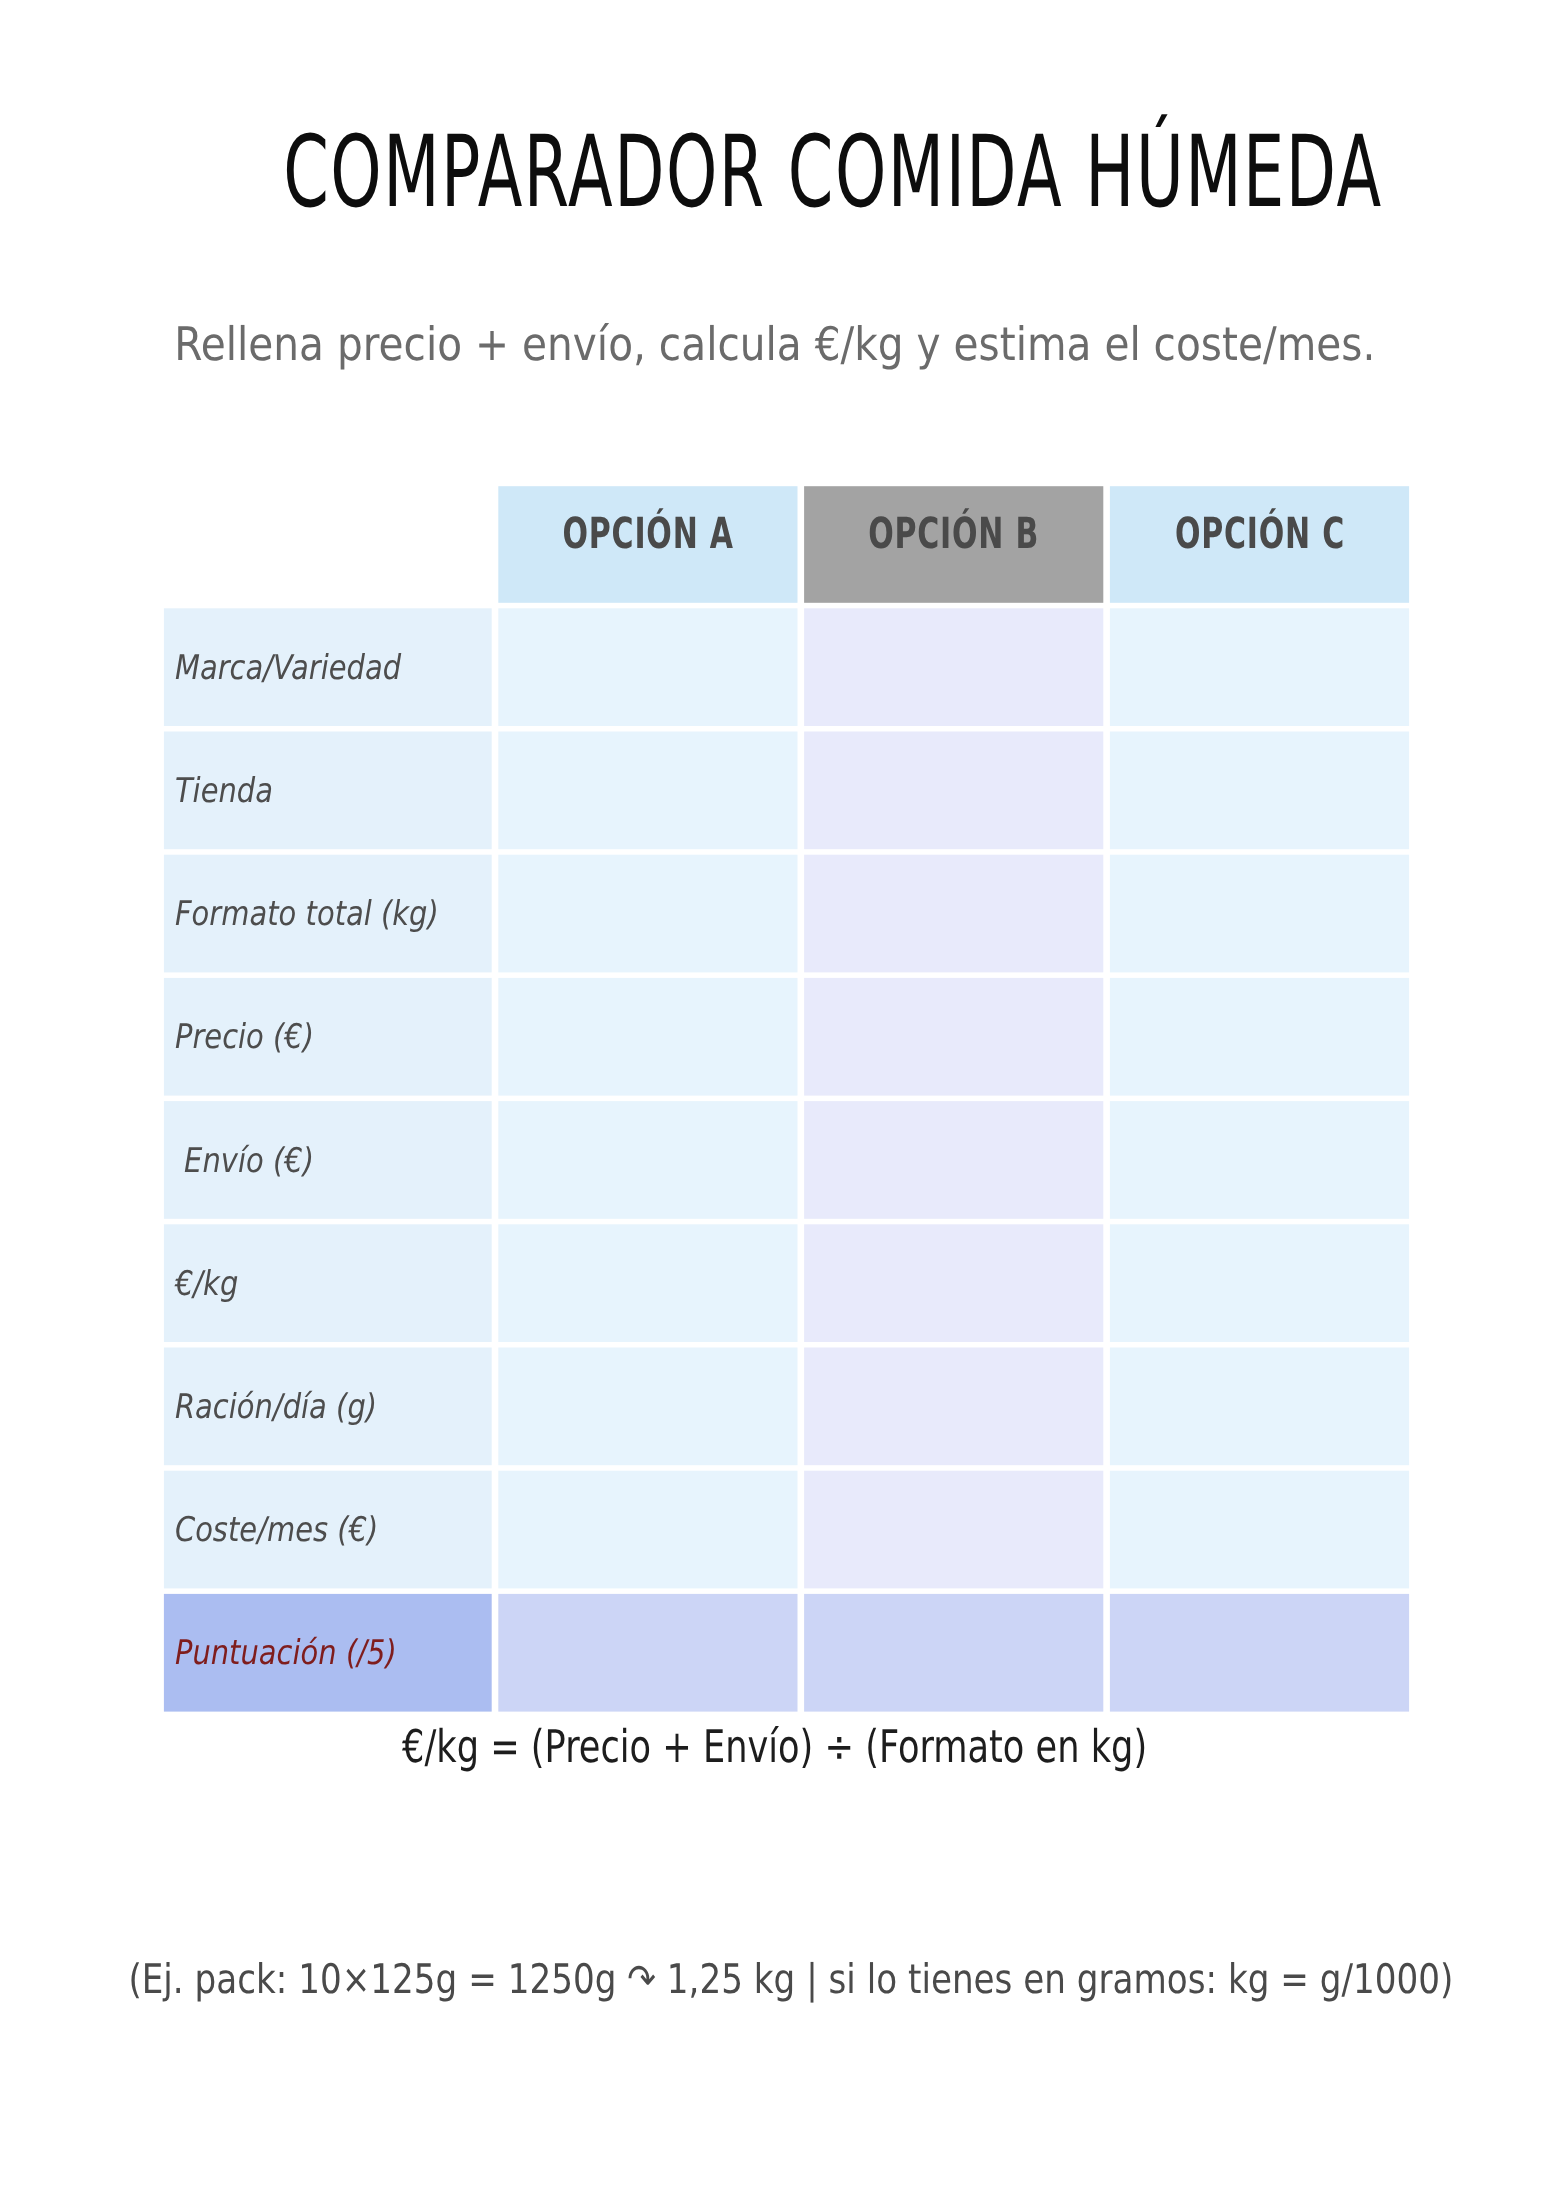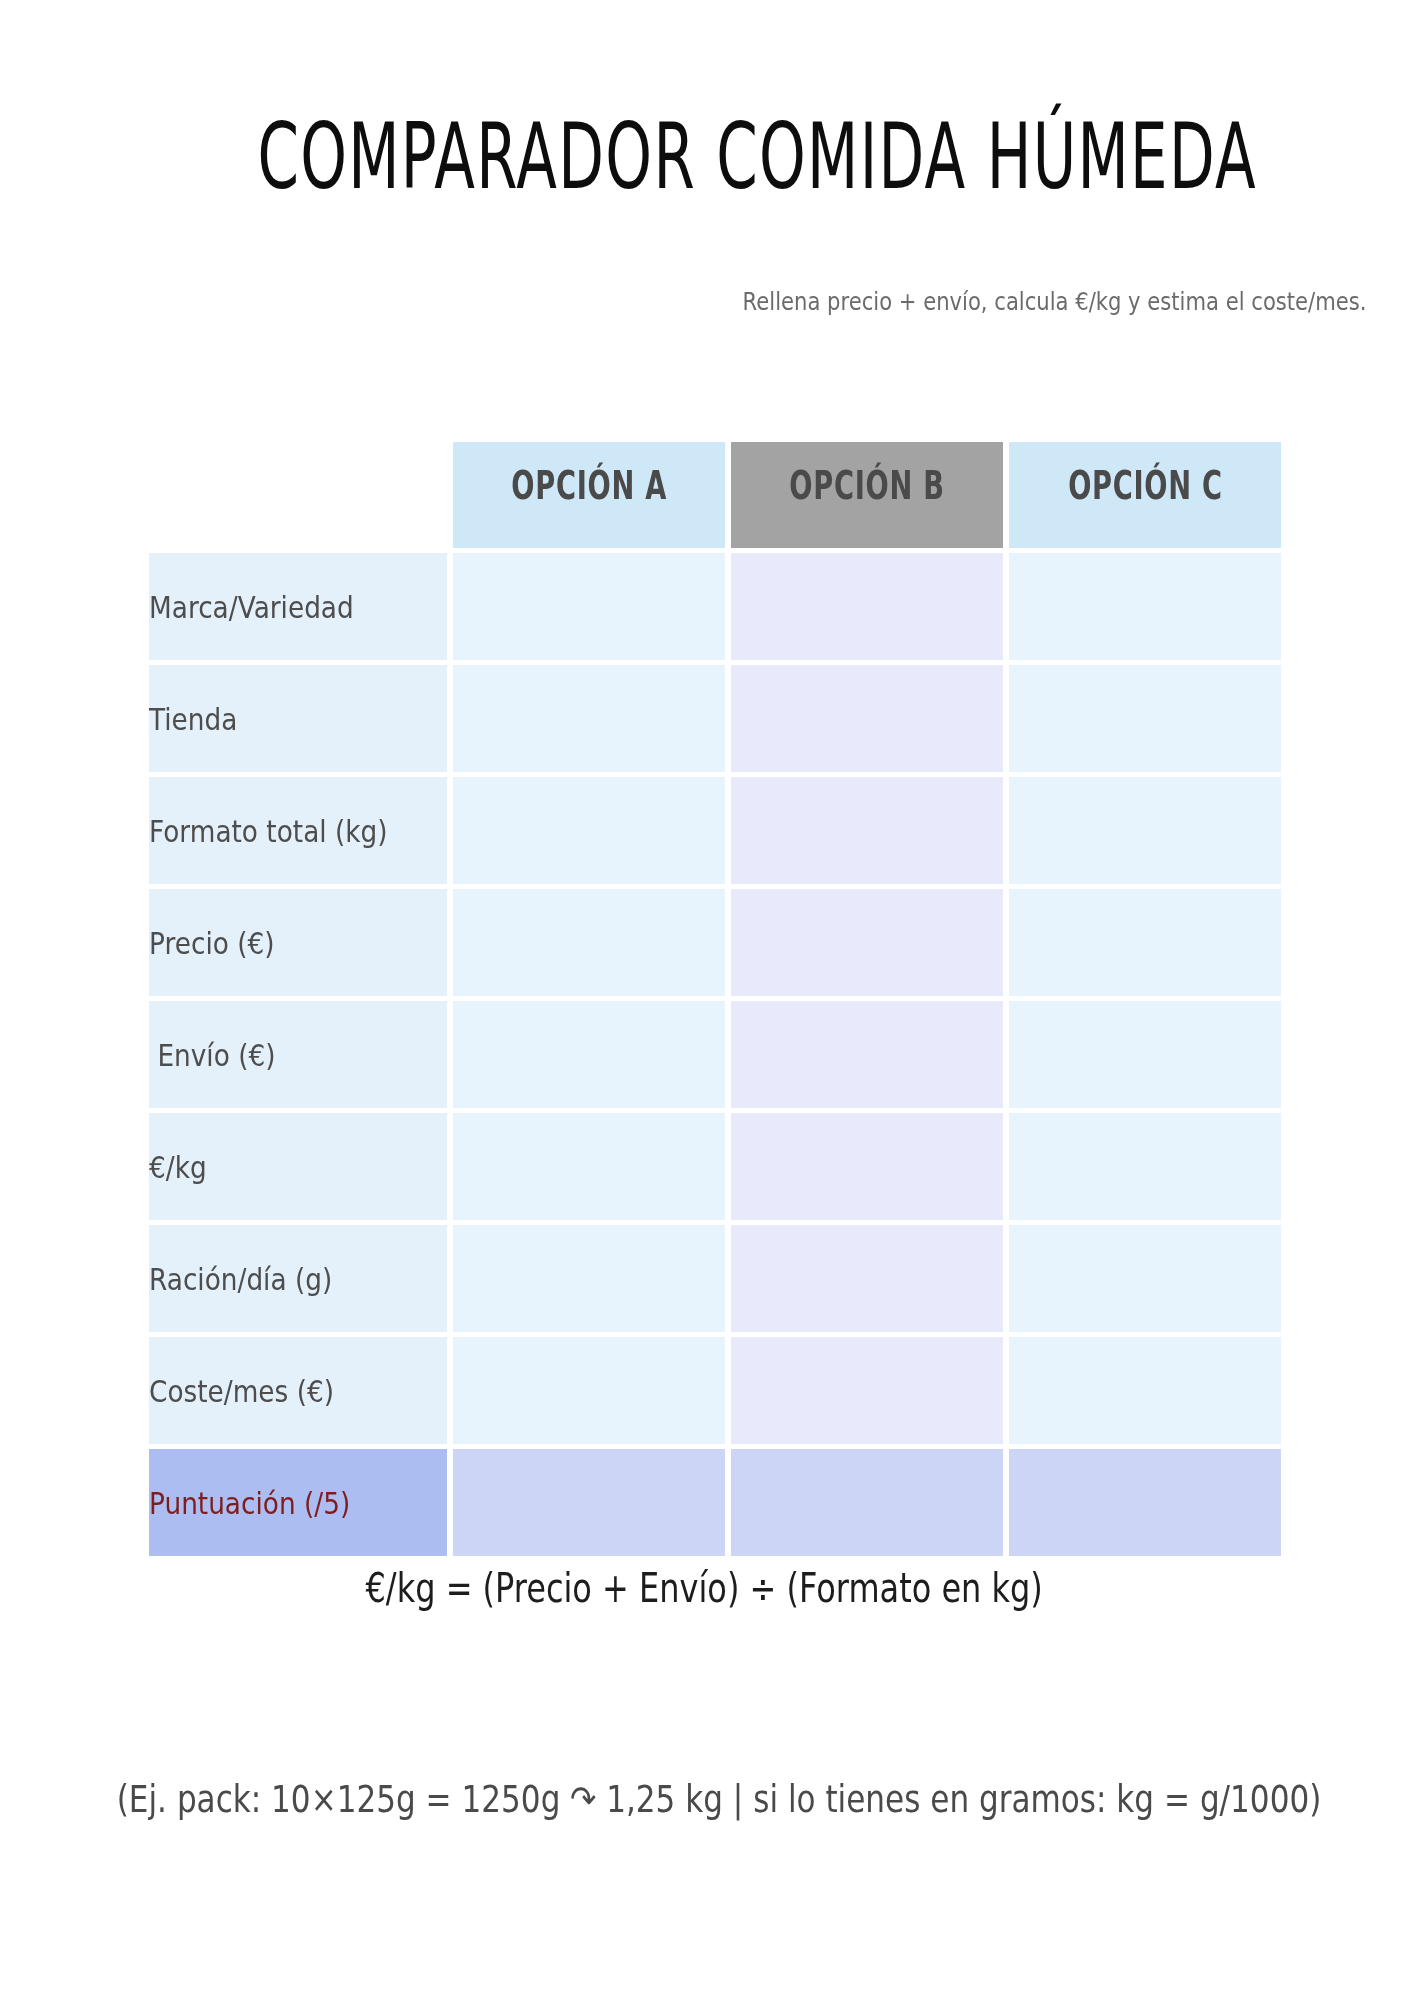--- a/index.html
+++ b/index.html
@@ -10,43 +10,43 @@
   .sq { display:inline-block; white-space:pre; }
 
   .title {
     position:absolute; top:112px; left:0; width:1409px; margin:0;
     text-align:center; font-size:90px; line-height:1; font-weight:normal; color:#0d0d0d;
   }
   .title .sq { transform:scaleX(0.66); letter-spacing:2px; }
 
   .subtitle {
     position:absolute; top:288px; left:0; width:1409px; margin:0;
-    text-align:right; font-size:24px; color:#6b6b6b;
+    text-align:center; font-size:42px; color:#6b6b6b;
   }
   .subtitle .sq { transform:scaleX(0.88); }
 
   .table {
     position:absolute; left:149px; top:442px;
     display:grid;
     grid-template-columns:298px 272px 272px 272px;
     grid-template-rows:106px repeat(9, 107px);
     column-gap:6px; row-gap:5px;
   }
   .hcell {
     display:flex; align-items:center; justify-content:center;
     font-weight:bold; font-size:39px; color:#4a4a4a; padding-bottom:20px;
   }
   .hcell .sq { transform:scaleX(0.70); letter-spacing:1px; }
   .hA { background:#cfe8f8; }
   .hB { background:#a3a3a3; }
   .hC { background:#cfe8f8; }
 
   .lcell {
-    display:flex; align-items:center; 
-    font-size:31px; color:#4d4d4d; background:#e4f1fb;
+    display:flex; align-items:center; padding-left:10px;
+    font-size:31px; color:#4d4d4d; background:#e4f1fb;font-style:italic;
   }
   .lcell .sq { transform:scaleX(0.85); transform-origin:left center; }
 
   .vcell { }
   .vA { background:#e7f4fd; }
   .vB { background:#e8eafb; }
   .vC { background:#e7f4fd; }
 
   .scoreL { background:#abbdf1; color:#7f1d1d; }
   .scoreV { background:#ccd5f6; }

